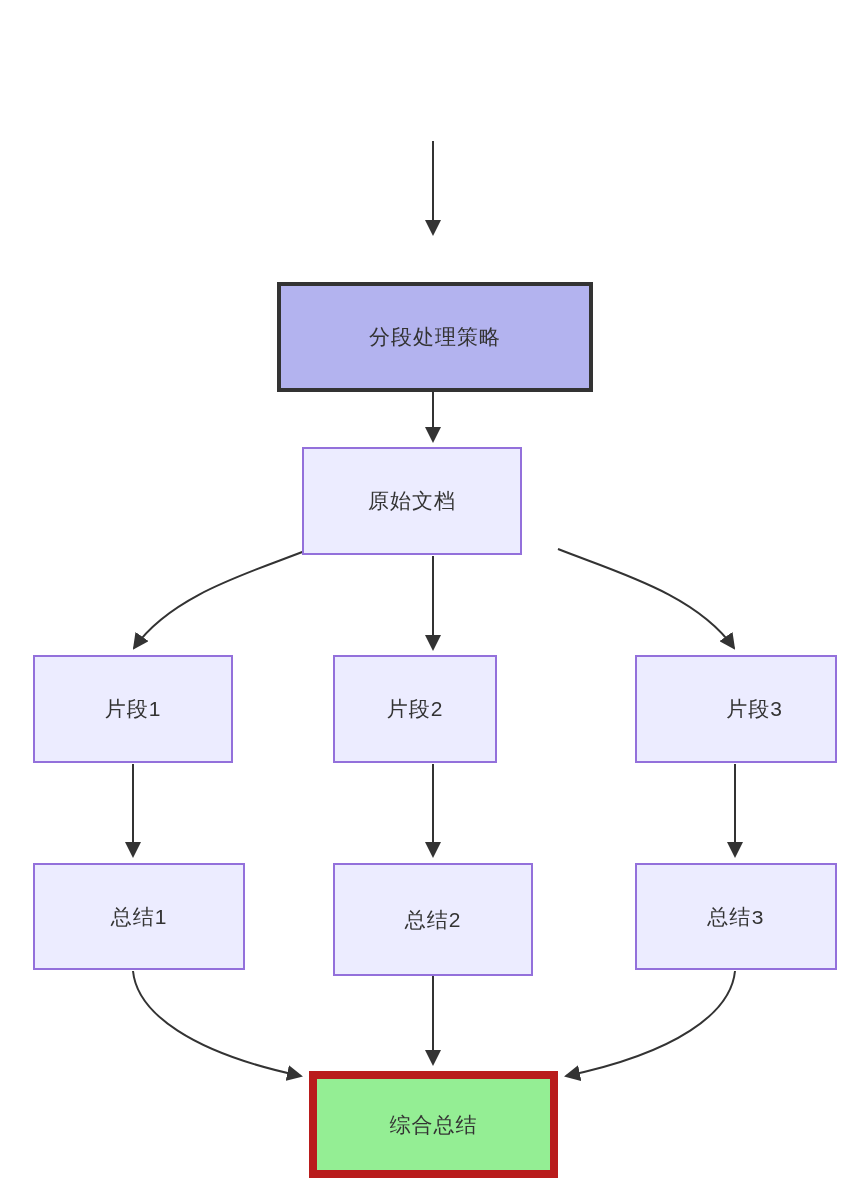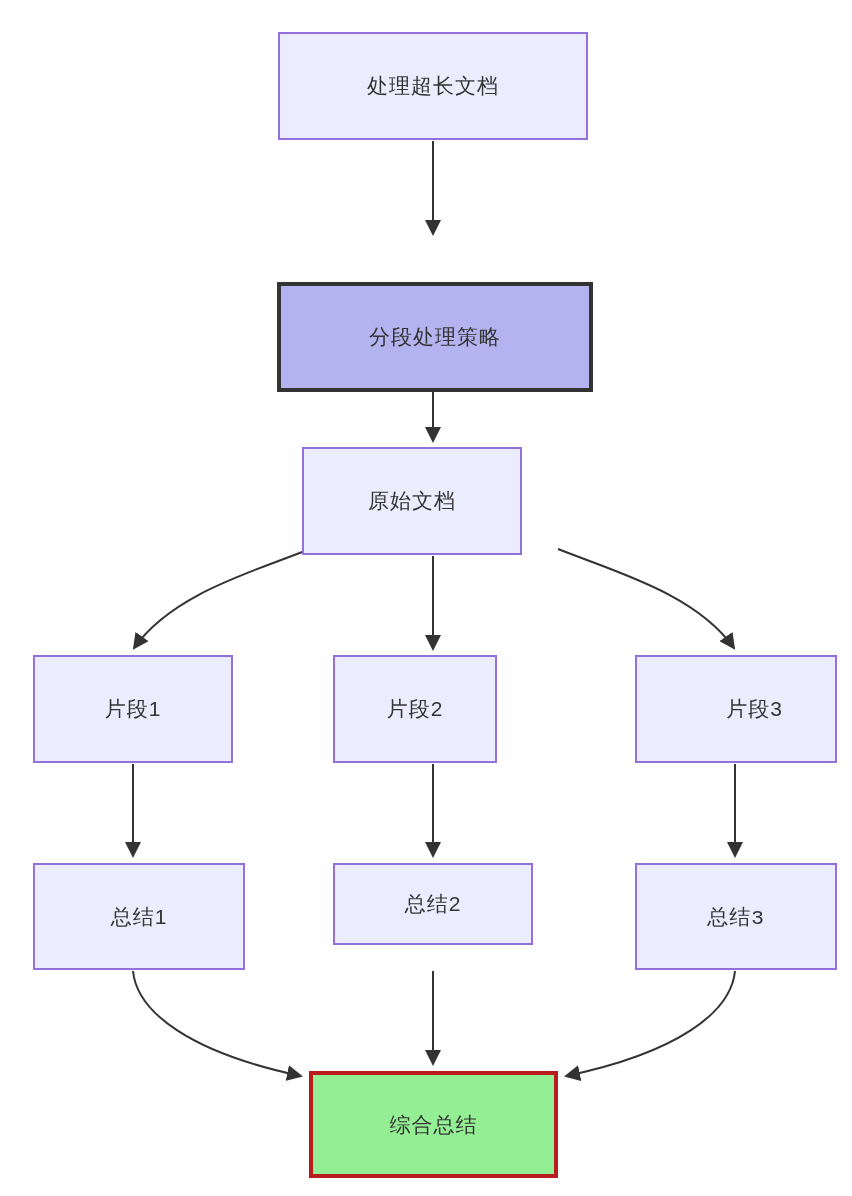--- a/index.html
+++ b/index.html
@@ -35,31 +35,31 @@
     letter-spacing: 1px;
     text-align: center;
   }
   .node.highlight {
     background: #b3b3ef;
     border: 4px solid #333333;
     margin-top: 44px;
   }
   .node.success {
     background: #94ee94;
-    border: 4px solid #b91c1c;
+    border: 8px solid #b91c1c;
   }
   
   #n-process   { left: 278px; top: 32px;   width: 310px; height: 108px; }
   #n-strategy  { left: 277px; top: 238px;  width: 316px; height: 110px; }
   #n-original  { left: 302px; top: 447px;  width: 220px; height: 108px; }
   #n-frag1     { left: 33px;  top: 655px;  width: 200px; height: 108px; }
   #n-frag2     { left: 333px; top: 655px;  width: 164px; height: 108px; }
   #n-frag3     { left: 635px; top: 655px;  width: 202px; height: 108px; padding-left: 37px; }
   #n-sum1      { left: 33px;  top: 863px;  width: 212px; height: 107px; }
-  #n-sum2      { left: 333px; top: 863px;  width: 200px; height: 82px; text-align: right; }
+  #n-sum2      { left: 333px; top: 863px;  width: 200px; height: 113px; text-align: right; }
   #n-sum3      { left: 635px; top: 863px;  width: 202px; height: 107px; font-family: Liberation Mono, monospace; }
   #n-final     { left: 309px; top: 1071px; width: 249px; height: 107px; }
 
   .edge {
     stroke: #333333;
     stroke-width: 2px;
     fill: none;
   }
 </style>
 </head>
@@ -79,23 +79,20 @@
     <path class="edge" marker-end="url(#arrowhead)" d="M433,556 L433,649"></path>
     <path class="edge" marker-end="url(#arrowhead)" d="M558,549 C616,572 696,594 734,648"></path>
     <path class="edge" marker-end="url(#arrowhead)" d="M133,764 L133,856"></path>
     <path class="edge" marker-end="url(#arrowhead)" d="M433,764 L433,856"></path>
     <path class="edge" marker-end="url(#arrowhead)" d="M735,764 L735,856"></path>
     <path class="edge" marker-end="url(#arrowhead)" d="M133,971 C137,1013 192,1053 301,1076"></path>
     <path class="edge" marker-end="url(#arrowhead)" d="M433,971 L433,1064"></path>
     <path class="edge" marker-end="url(#arrowhead)" d="M735,971 C731,1013 676,1053 566,1076"></path>
   </svg>
 
-  <div id="n-process" class="node">
-    <span>处理超长文档</span>
-  </div>
 
   <div id="n-strategy" class="node highlight">
     <span>分段处理策略</span>
   </div>
 
   <div id="n-original" class="node">
     <span>原始文档</span>
   </div>
 
   <div id="n-frag1" class="node">

